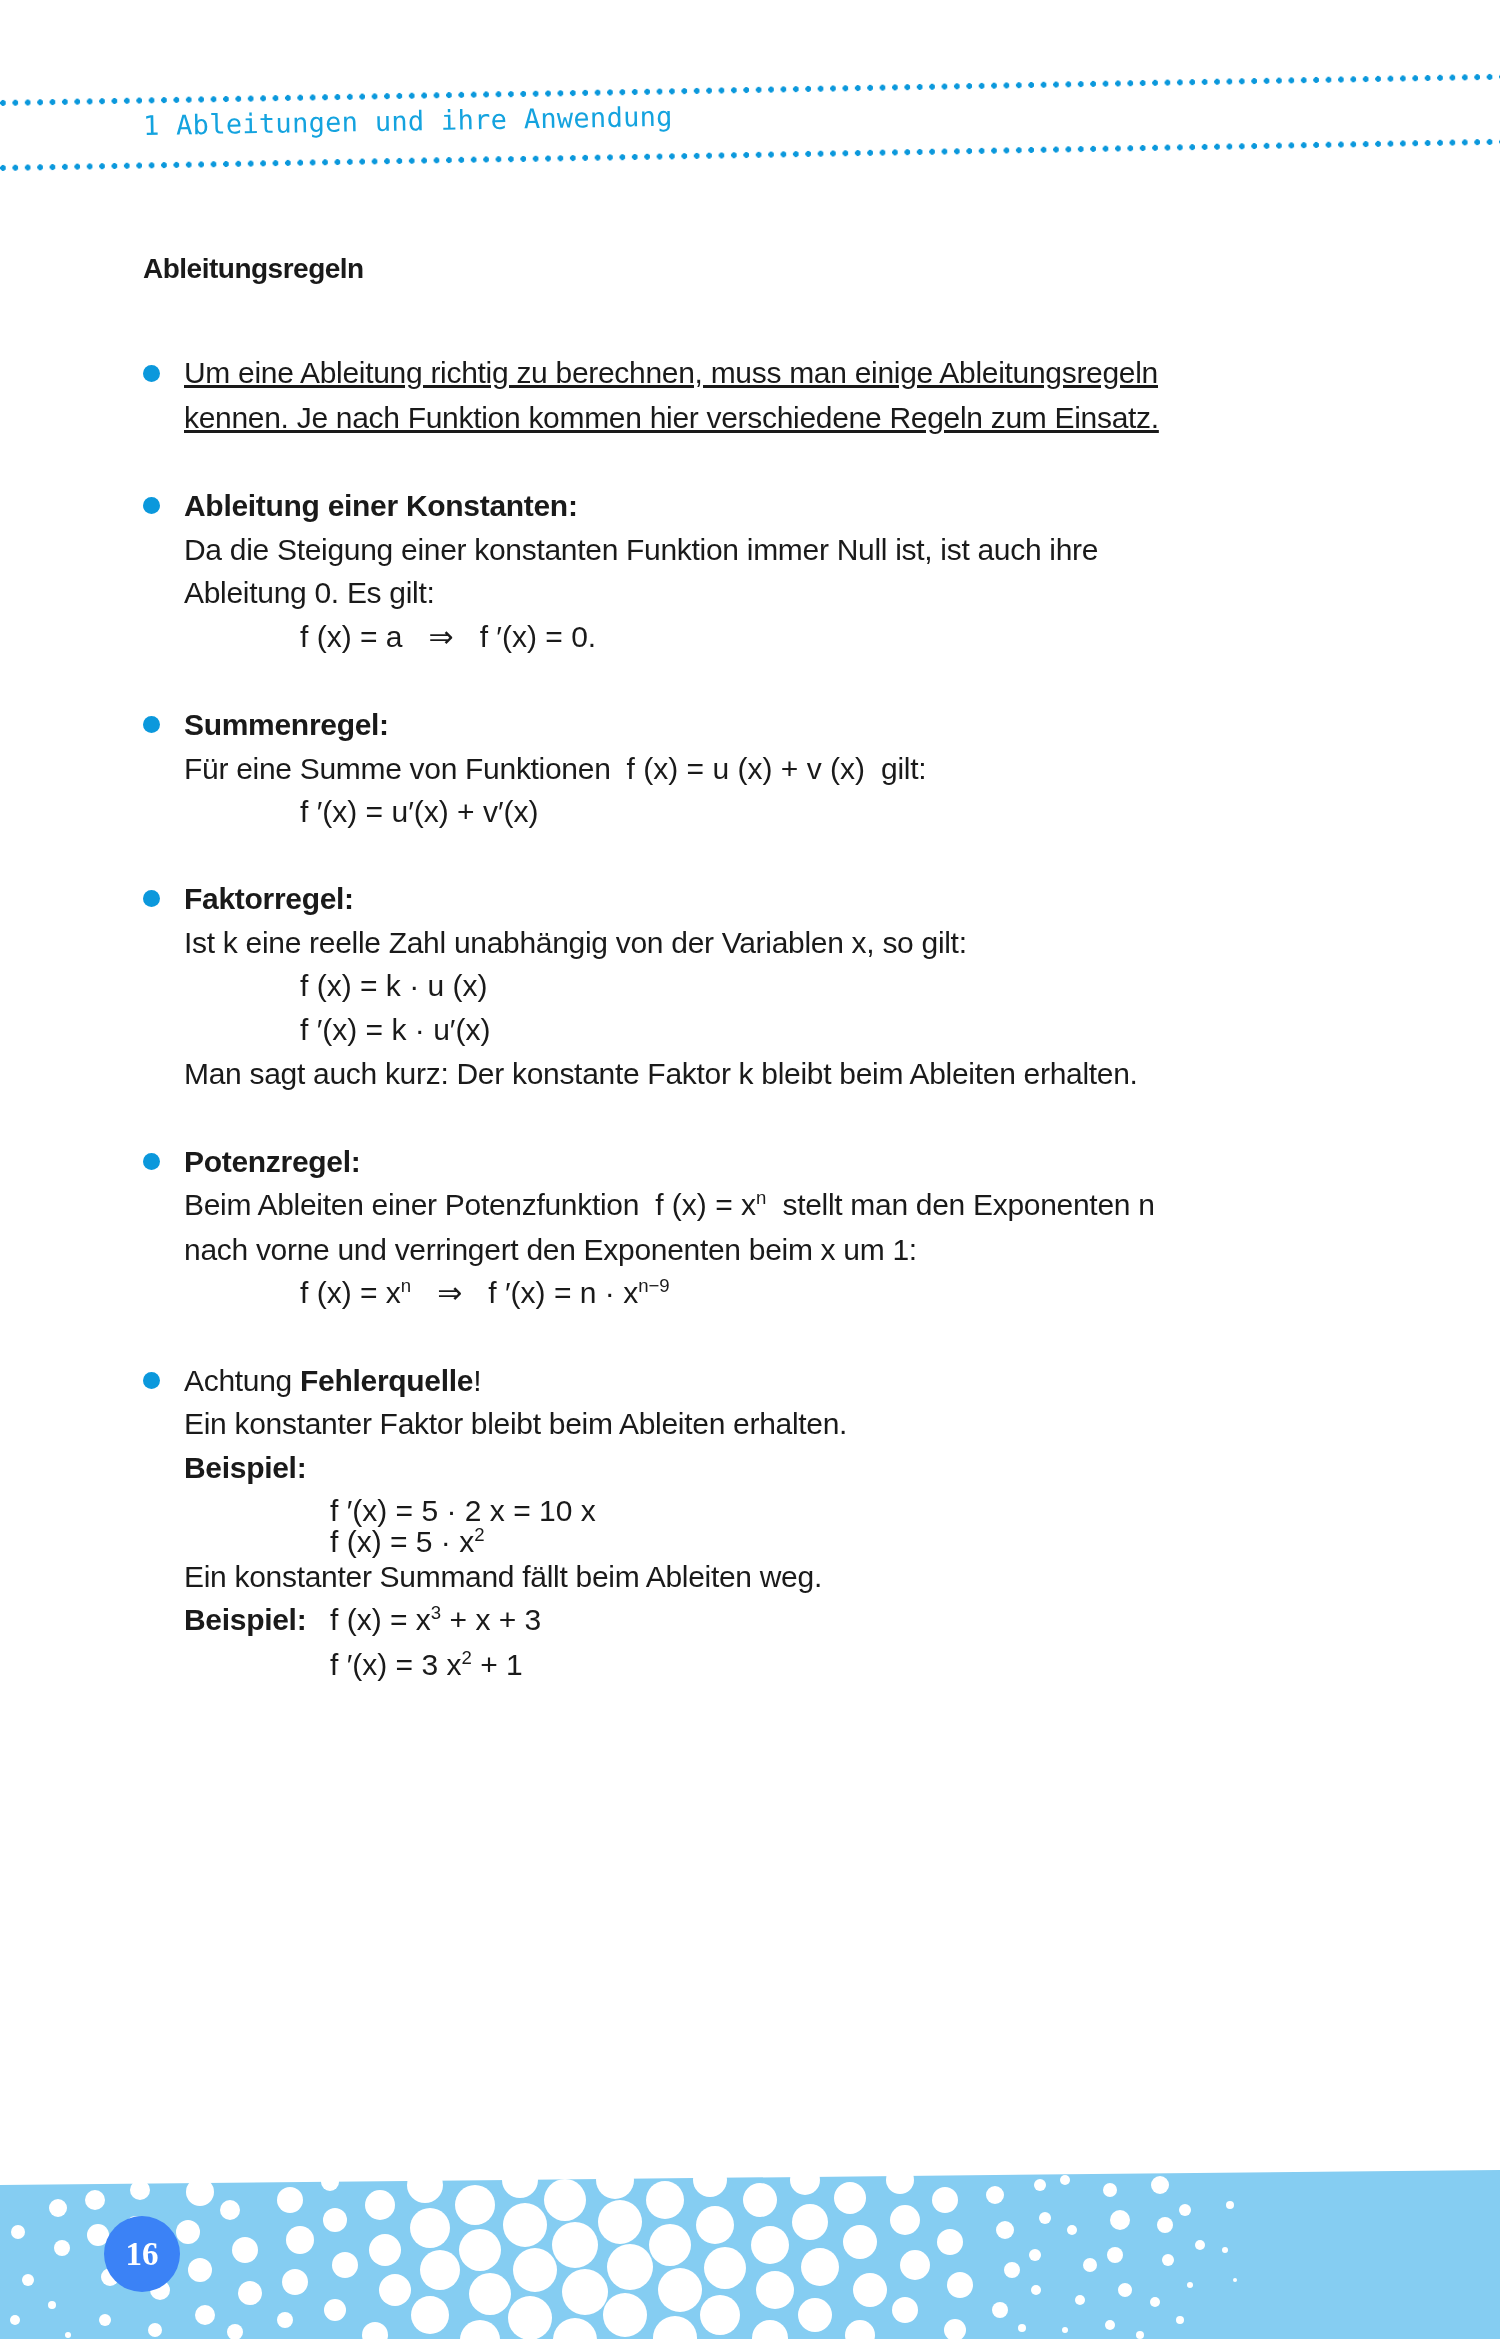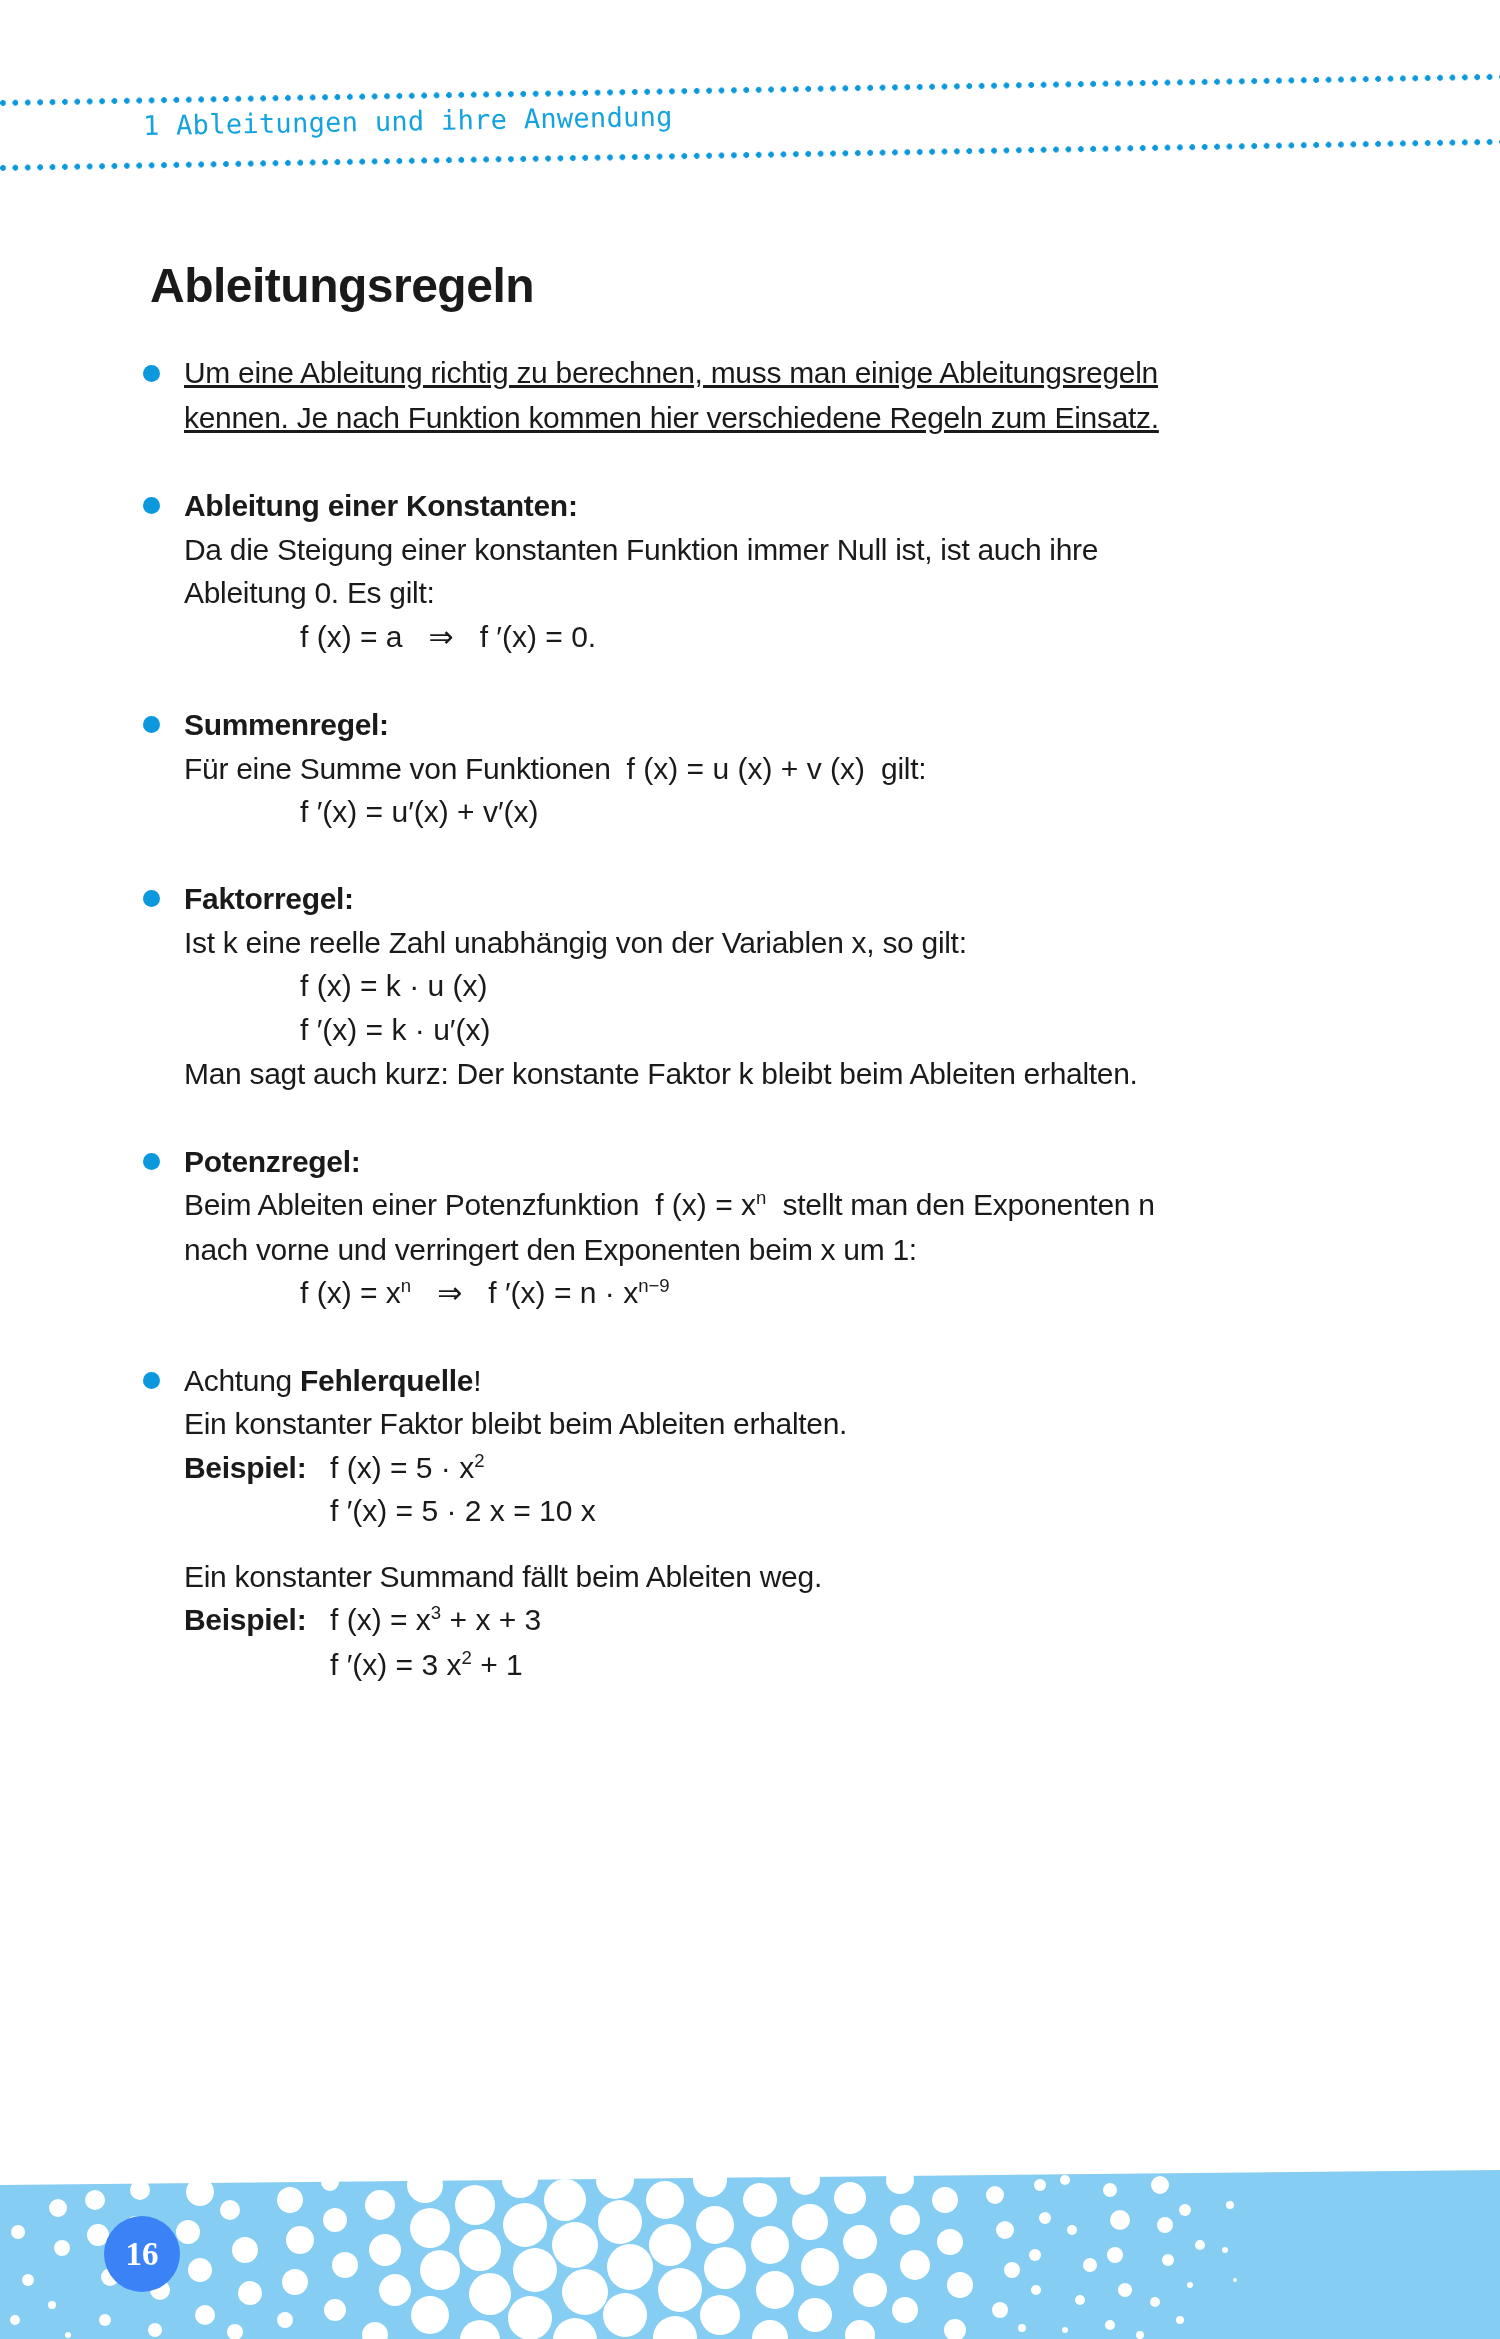--- a/index.html
+++ b/index.html
@@ -33,25 +33,25 @@
       color: #14a3df;
       letter-spacing: 0.3px;
       transform: rotate(-1.0deg);
       transform-origin: 0 50%;
       white-space: nowrap;
     }
     .page-title {
       position: absolute;
       left: 143px;
       top: 255px;
-      font-size: 48px;
+      font-size: 28px;
       font-weight: bold;
       letter-spacing: -0.5px;
       color: #1a1a1a;
-      margin: 7px;
+      margin: 0;
       line-height: 1;
     }
     .content {
       position: absolute;
       left: 0;
       top: 0;
       width: 1500px;
     }
     .line {
       position: absolute;
@@ -144,21 +144,21 @@
   </div>
 
   <div class="bullet-dot" style="left:143px; top:1372px;"></div>
   <div class="line" style="left:184px; top:1363px;">
     <span>Achtung</span> <span class="b">Fehlerquelle</span><span>!</span>
   </div>
   <div class="line" style="left:184px; top:1406px;">Ein konstanter Faktor bleibt beim Ableiten erhalten.</div>
   <div class="line" style="left:184px; top:1450px;">
     <span class="b">Beispiel:</span>
   </div>
-  <div class="line math" style="left:330px; top:1450px;">
+  <div class="line math" style="left:330px; top:1524px;">
     <span>f (x) = 5 · x</span><sup>2</sup>
   </div>
   <div class="line math" style="left:330px; top:1493px;">f ′(x) = 5 · 2 x = 10 x</div>
 
   <div class="line" style="left:184px; top:1559px;">Ein konstanter Summand fällt beim Ableiten weg.</div>
   <div class="line" style="left:184px; top:1602px;">
     <span class="b">Beispiel:</span>
   </div>
   <div class="line math" style="left:330px; top:1602px;">
     <span>f (x) = x</span><sup>3</sup><span> + x + 3</span>

